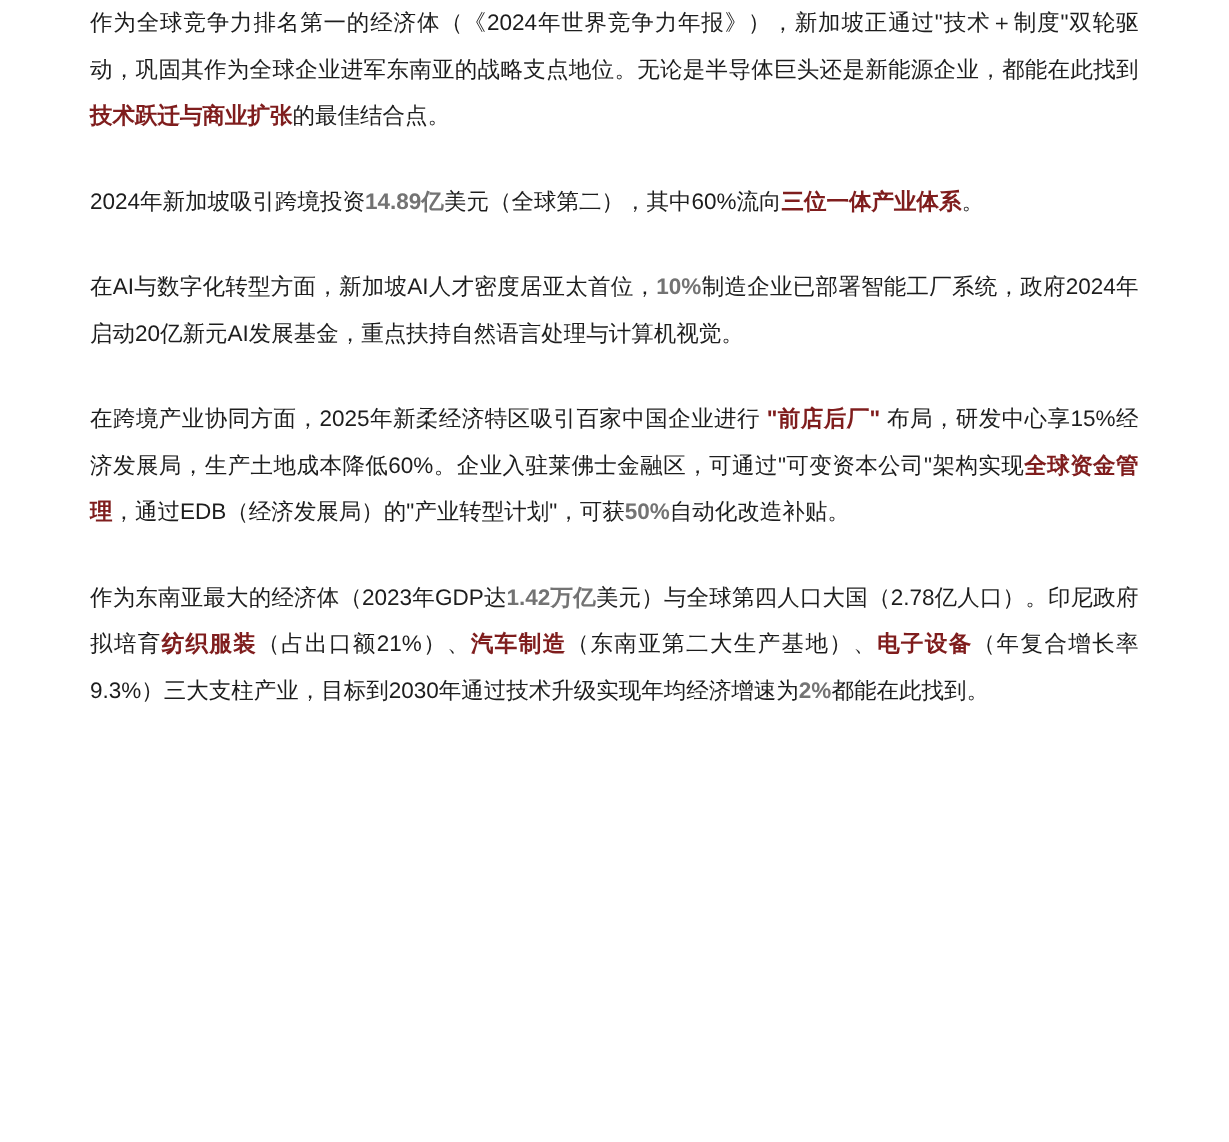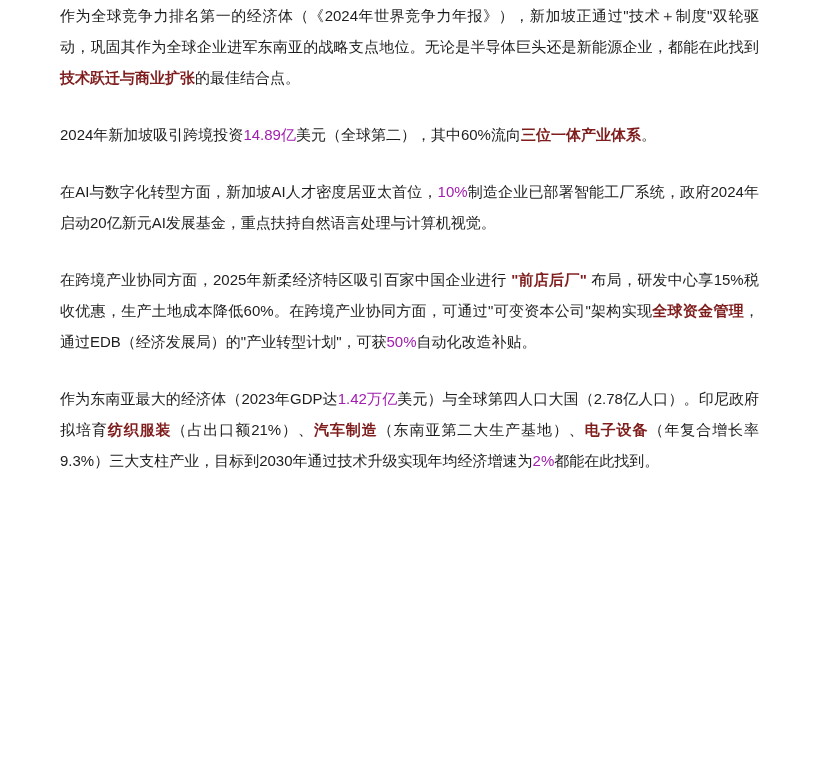--- a/index.html
+++ b/index.html
@@ -34,29 +34,29 @@
   p.para {
     font-size: 15px;
     line-height: 31px;
     margin: 0 0 26px 0;
     text-align: justify;
     color: #1d1d1d;
   }
   p.para.tight { margin-bottom: 24px; }
 
   .b { font-weight: bold; color: #7f1d1d; }
-  .hl { font-weight: normal; color: #a21caf; }
+  .hl { font-weight: bold; color: #737373; }
 </style>
 </head>
 <body>
 
 <div class="page">
 
 
   <p class="para"><span>作为全球竞争力排名第一的经济体（《2024年世界竞争力年报》），新加坡正通过"技术＋制度"双轮驱动，巩固其作为全球企业进军东南亚的战略支点地位。无论是半导体巨头还是新能源企业，都能在此找到</span><span class="b">技术跃迁与商业扩张</span><span>的最佳结合点。</span></p>
   <p class="para"><span>2024年新加坡吸引跨境投资</span><span class="hl">14.89亿</span><span>美元（全球第二），其中60%流向</span><span class="b">三位一体产业体系</span><span>。</span></p>
   <p class="para"><span>在AI与数字化转型方面，新加坡AI人才密度居亚太首位，</span><span class="hl">10%</span><span>制造企业已部署智能工厂系统，政府2024年启动20亿新元AI发展基金，重点扶持自然语言处理与计算机视觉。</span></p>
-  <p class="para"><span>在跨境产业协同方面，2025年新柔经济特区吸引百家中国企业进行 </span><span class="b">"前店后厂"</span><span> 布局，研发中心享15%税收优惠，生产土地成本降低60%。在跨境产业协同方面，可通过"可变资本公司"架构实现</span><span class="b">全球资金管理</span><span>，通过EDB（经济发展局）的"产业转型计划"，可获</span><span class="hl">50%</span><span>自动化改造补贴。</span></p>
+  <p class="para"><span>在跨境产业协同方面，2025年新柔经济特区吸引百家中国企业进行 </span><span class="b">"前店后厂"</span><span> 布局，研发中心享15%经济发展局，生产土地成本降低60%。企业入驻莱佛士金融区，可通过"可变资本公司"架构实现</span><span class="b">全球资金管理</span><span>，通过EDB（经济发展局）的"产业转型计划"，可获</span><span class="hl">50%</span><span>自动化改造补贴。</span></p>
 
 
   <p class="para"><span>作为东南亚最大的经济体（2023年GDP达</span><span class="hl">1.42万亿</span><span>美元）与全球第四人口大国（2.78亿人口）。印尼政府拟培育</span><span class="b">纺织服装</span><span>（占出口额21%）、</span><span class="b">汽车制造</span><span>（东南亚第二大生产基地）、</span><span class="b">电子设备</span><span>（年复合增长率9.3%）三大支柱产业，目标到2030年通过技术升级实现年均经济增速为</span><span class="hl">2%</span><span>都能在此找到。</span></p>
 
 </div>
 
 </body></html>

